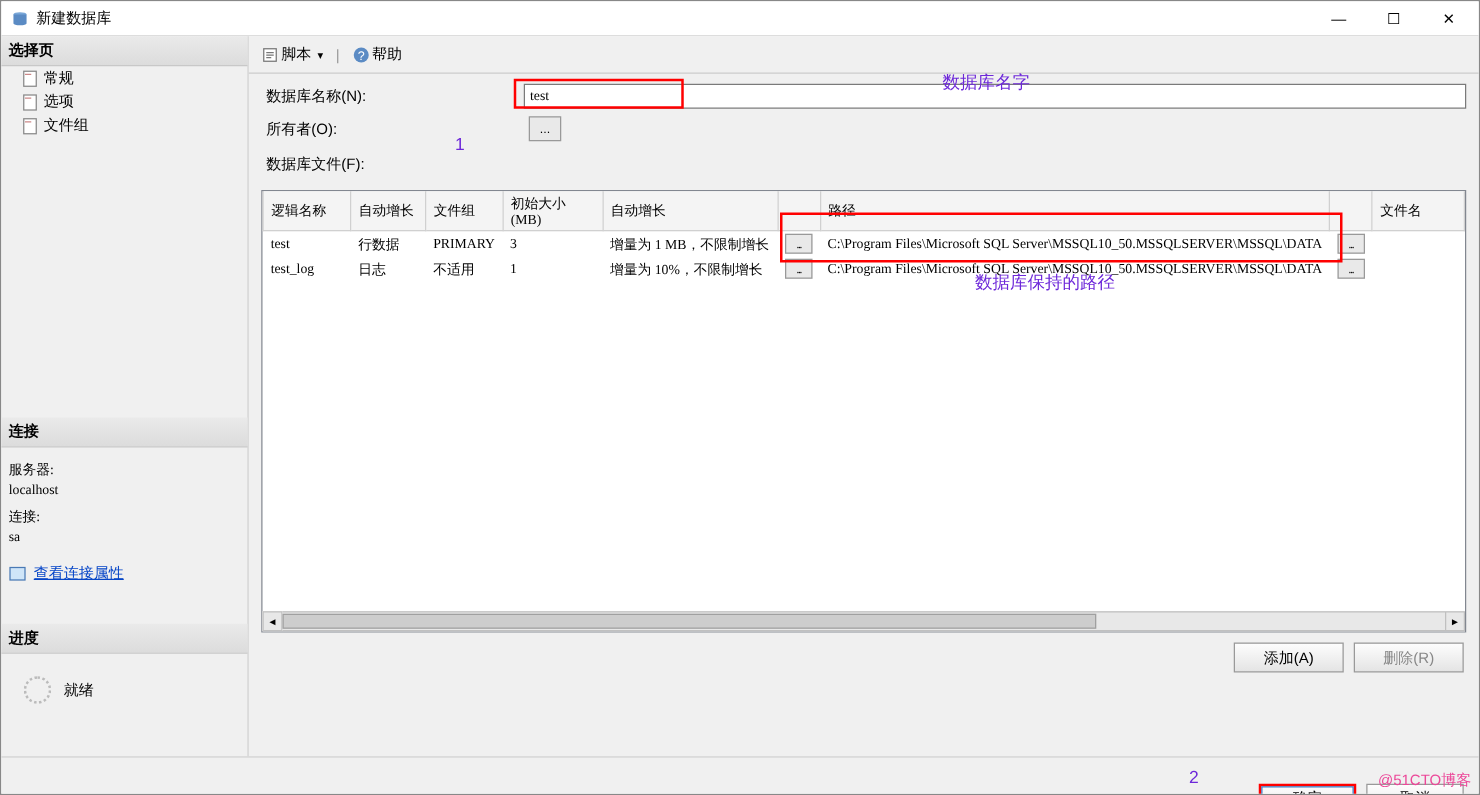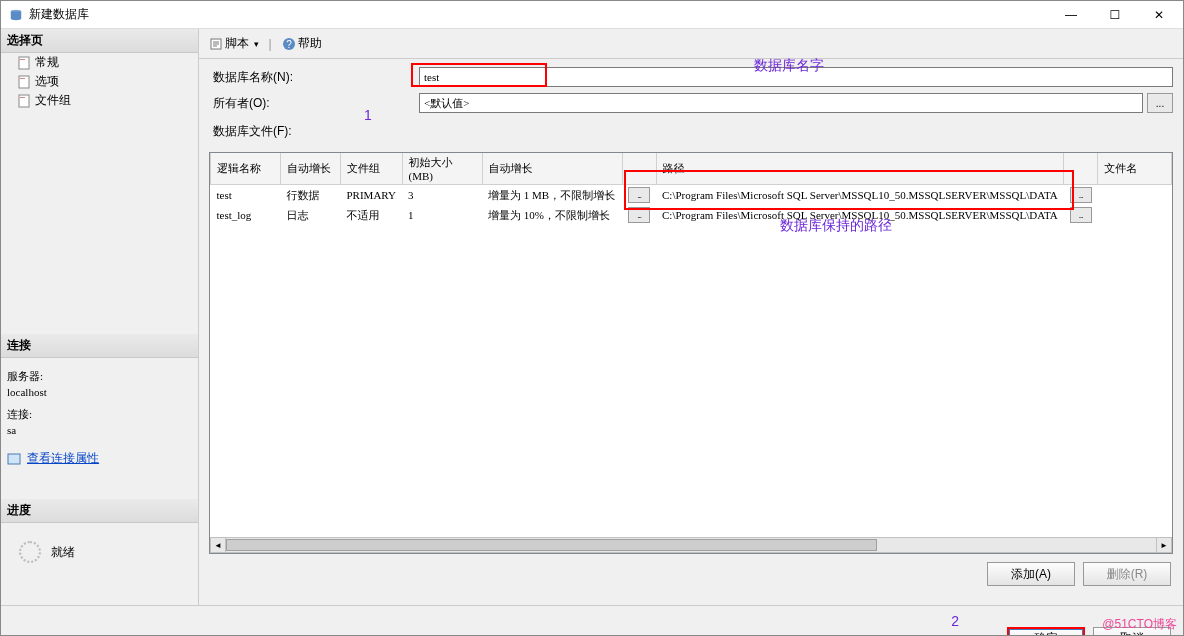--- a/index.html
+++ b/index.html
@@ -22,21 +22,21 @@
 .content { flex: 1; background: #f0f0f0; display: flex; flex-direction: column; }
 .toolbar { height: 30px; border-bottom: 1px solid #ccc; display: flex; align-items: center; padding: 0 6px; gap: 4px; }
 .tb-item { display: flex; align-items: center; gap: 2px; padding: 2px 4px; }
 .tb-sep { color: #999; margin: 0 2px; }
 .form-area { padding: 8px 10px; position: relative; }
 .form-row { display: flex; align-items: center; margin-bottom: 6px; }
 .form-row label { width: 210px; padding-left: 4px; }
 .form-row input[type=text] { flex: 1; border: 1px solid #7a7a7a; height: 20px; padding: 0 4px; background: #fff; font-family: Tahoma; font-size: 11px; }
 .browse-btn { width: 26px; height: 20px; border: 1px solid #999; background: #e9e9e9; margin-left: 4px; display: flex; align-items: center; justify-content: center; font-size: 10px; }
 .anno { color: #6d28d9; font-size: 14px; position: absolute; pointer-events: none; }
-.grid-wrap { margin: 4px 10px 0 10px; background: #fff; border: 1px solid #828790; height: 402px; display: flex; flex-direction: column; }
+.grid-wrap { margin: 4px 10px 0 10px; background: #fff; border: 1px solid #828790; height: 354px; display: flex; flex-direction: column; }
 .grid { width: 100%; border-collapse: collapse; font-family: Tahoma; font-size: 11px; }
 .grid th { background: #f4f4f4; border: 1px solid #d0d0d0; border-top: none; text-align: left; padding: 2px 6px; font-weight: normal; }
 .grid td { padding: 2px 6px; border-bottom: 0px solid #eee; vertical-align: middle; white-space: nowrap; }
 .cell-btn { display: inline-flex; width: 22px; height: 16px; border: 1px solid #999; background: #e9e9e9; align-items: center; justify-content: center; font-size: 9px; letter-spacing: -1px; }
 .redbox { border: 2px solid #ff0000; position: absolute; pointer-events: none; }
 .grid-spacer { flex: 1; }
 .hscroll { height: 16px; background: #f0f0f0; display: flex; align-items: center; }
 .hscroll .sc-btn { width: 16px; height: 16px; border: 1px solid #c0c0c0; background: #e8e8e8; display:flex;align-items:center;justify-content:center; font-size:8px;}
 .hscroll .sc-track { flex:1; height: 16px; background: #e8e8e8; border-top:1px solid #c0c0c0; border-bottom:1px solid #c0c0c0; position:relative; }
 .hscroll .sc-thumb { position:absolute; left:0; top:1px; height:12px; width: 70%; background: #cdcdcd; border:1px solid #a0a0a0;}
@@ -136,21 +136,20 @@
 
     <div class="form-area" style="position:relative">
       <span class="anno" style="left:555px; top:-2px;">数据库名字</span>
       <div class="form-row">
         <label>数据库名称(N):</label>
         <input type="text" value="test" style="">
       </div>
       <div class="redbox" style="left:212px; top:4px; width:136px; height:24px;"></div>
       <div class="form-row">
         <label>所有者(O):</label>
-        <input type="text" value="&lt;默认值&gt;" style="">
         <div class="browse-btn">...</div>
       </div>
       <span class="anno" style="left:165px; top:48px;">1</span>
       <div style="padding:4px 0 0 4px;">数据库文件(F):</div>
     </div>
 
     <div class="grid-wrap" style="position:relative">
       <table class="grid">
         <thead>
             <tr>

